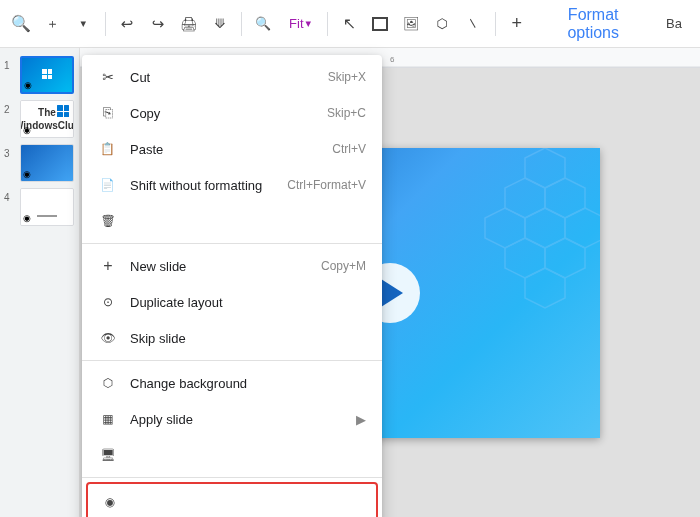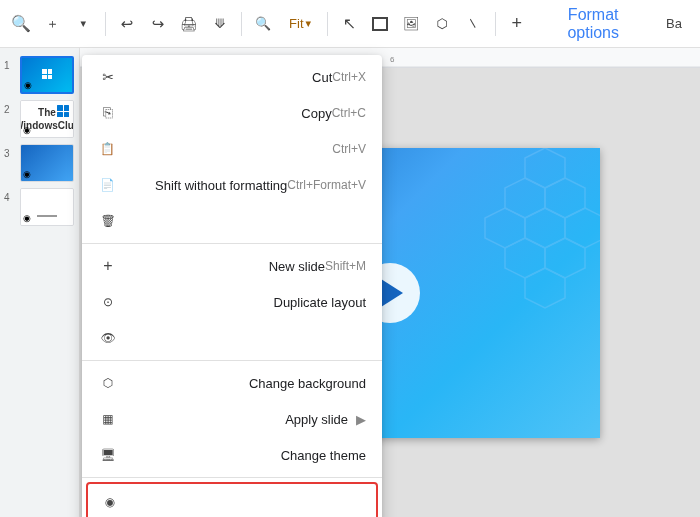--- a/index.html
+++ b/index.html
@@ -46,21 +46,21 @@
     .toolbar-fit {
       display: flex;
       align-items: center;
       gap: 2px;
       padding: 4px 8px;
       border-radius: 4px;
       cursor: pointer;
       border: none;
       background: transparent;
       font-size: 13px;
-      color: #a16207;
+      color: #a21caf;
     }
     .format-options-btn {
       margin-left: auto;
       padding: 6px 14px;
       border-radius: 4px;
       border: none;
       background: transparent;
       font-size: 16px;
       color: #3b82f6;
       cursor: pointer;
@@ -278,21 +278,20 @@
       display: flex;
       align-items: center;
       justify-content: center;
       margin-right: 12px;
       color: #444;
       font-size: 14px;
       flex-shrink: 0;
     }
     .menu-item .menu-label {
       flex: 1;
-      text-align: right;
     }
     .menu-item .menu-shortcut {
       color: #888;
       font-size: 12px;
       margin-left: auto;
     }
     .menu-item .menu-arrow {
       color: #888;
       margin-left: 8px;
     }
@@ -539,77 +538,78 @@
     </div>
   </div>
 
 </div>
 
 <div class="context-menu">
 
   <div class="menu-item">
     <span class="menu-icon">✂</span>
     <span class="menu-label">Cut</span>
-    <span class="menu-shortcut">Ctrl+X</span>
+    <span class="menu-shortcut">Skip+X</span>
   </div>
 
   <div class="menu-item">
     <span class="menu-icon" style="font-size:13px;">⎘</span>
     <span class="menu-label">Copy</span>
-    <span class="menu-shortcut">Ctrl+C</span>
+    <span class="menu-shortcut">Skip+C</span>
   </div>
 
   <div class="menu-item">
     <span class="menu-icon" style="font-size:12px;">📋</span>
+    <span class="menu-label">Paste</span>
     <span class="menu-shortcut">Ctrl+V</span>
   </div>
 
   <div class="menu-item">
     <span class="menu-icon" style="font-size:12px;">📄</span>
     <span class="menu-label">Shift without formatting</span>
     <span class="menu-shortcut">Ctrl+Format+V</span>
   </div>
 
   <div class="menu-item">
     <span class="menu-icon" style="font-size:12px;">🗑</span>
   </div>
 
   <div class="menu-separator"></div>
 
   <div class="menu-item">
     <span class="menu-icon" style="font-size:16px; font-weight:300;">+</span>
     <span class="menu-label">New slide</span>
-    <span class="menu-shortcut">Shift+M</span>
+    <span class="menu-shortcut">Copy+M</span>
   </div>
 
   <div class="menu-item">
     <span class="menu-icon" style="font-size:12px;">⊙</span>
     <span class="menu-label">Duplicate layout</span>
   </div>
 
   <div class="menu-item">
     <span class="menu-icon" style="font-size:12px;">👁</span>
+    <span class="menu-label">Skip slide</span>
   </div>
 
   <div class="menu-separator"></div>
 
   <div class="menu-item">
     <span class="menu-icon" style="font-size:12px;">⬡</span>
     <span class="menu-label">Change background</span>
   </div>
 
   <div class="menu-item">
     <span class="menu-icon" style="font-size:12px;">▦</span>
     <span class="menu-label">Apply slide</span>
     <span class="menu-arrow">▶</span>
   </div>
 
   <div class="menu-item">
     <span class="menu-icon" style="font-size:12px;">🖥</span>
-    <span class="menu-label">Change theme</span>
   </div>
 
   <div class="menu-separator"></div>
 
   <div class="menu-item transition-item">
     <span class="menu-icon" style="font-size:12px;">◉</span>
   </div>
 
 </div>
 

